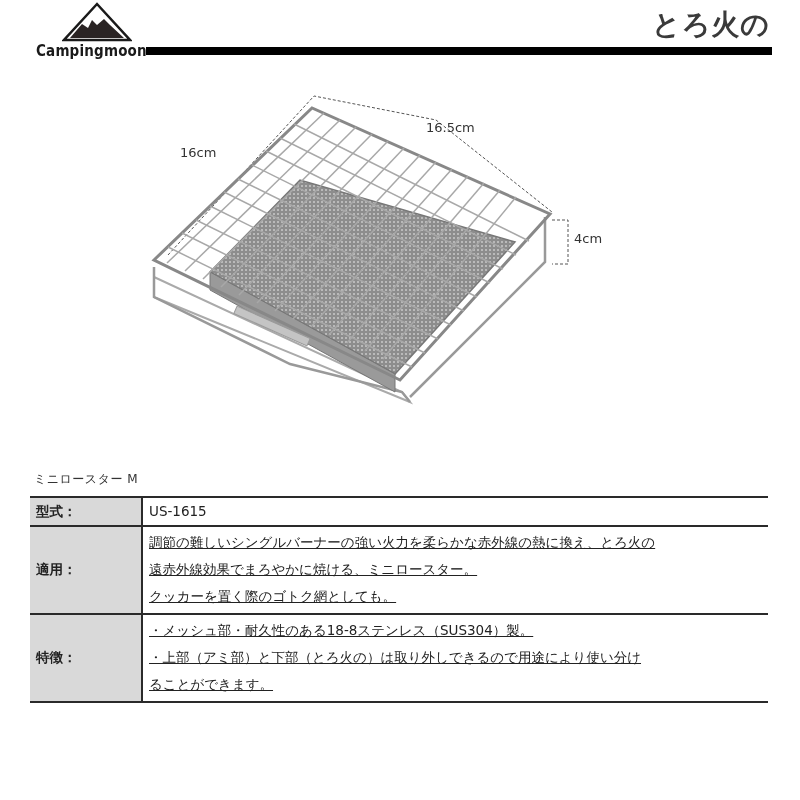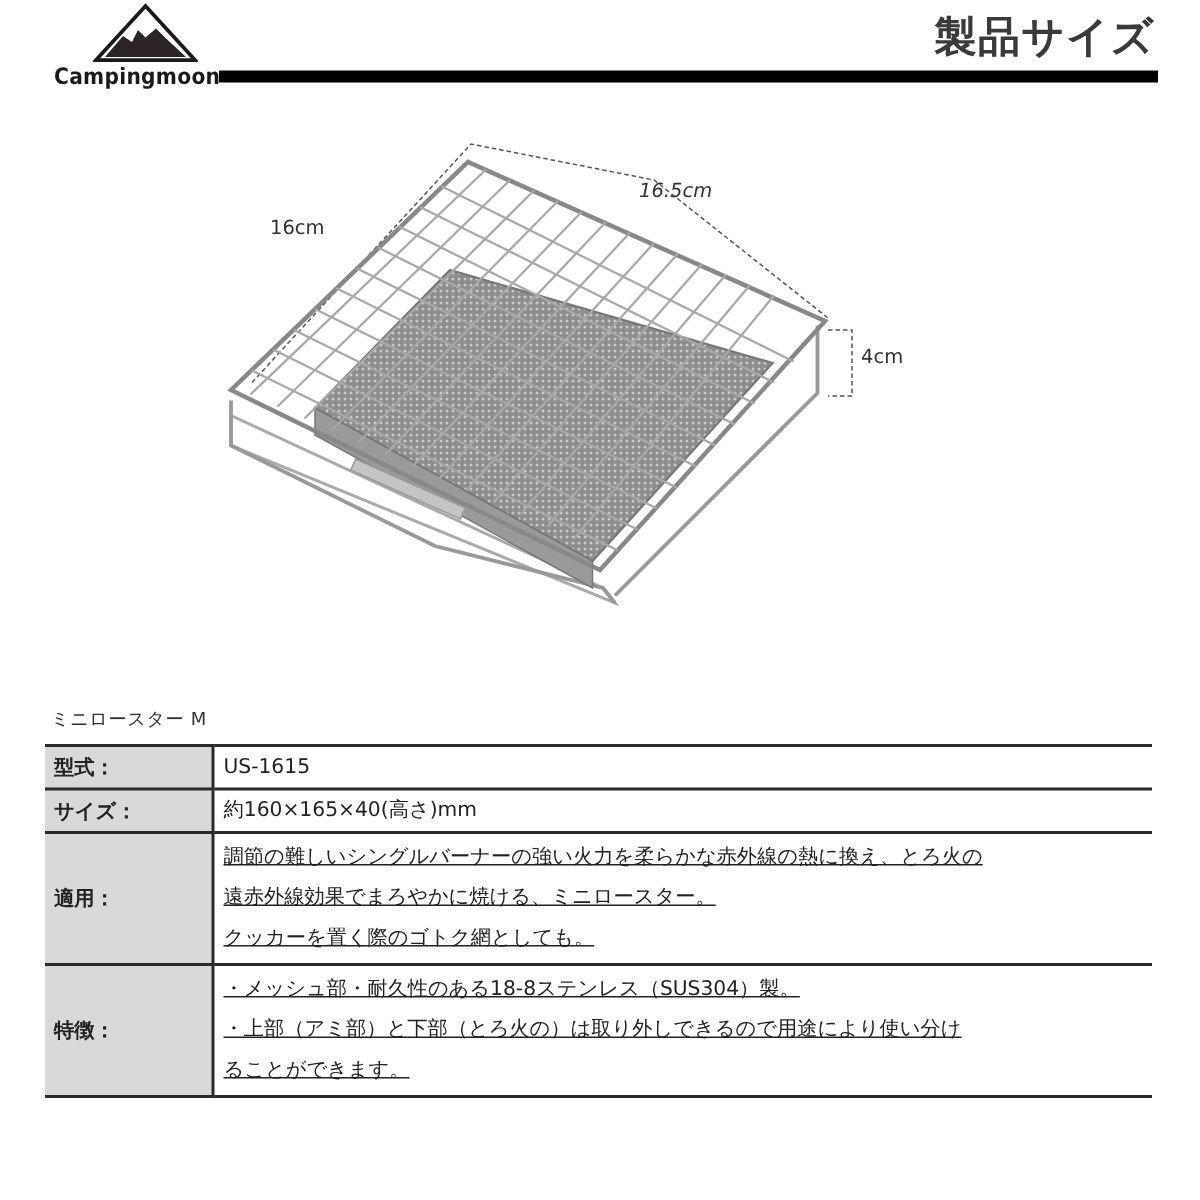--- a/index.html
+++ b/index.html
@@ -34,21 +34,21 @@
 
 <div class="header">
   <div class="logo">
     <svg width="70" height="40" viewBox="0 0 70 40">
       <polygon points="35,2 68,38 2,38" fill="none" stroke="#1a1a1a" stroke-width="2.5"></polygon>
       <polygon points="8,36 20,22 26,26 30,18 35,23 42,17 48,23 62,36" fill="#2a2424"></polygon>
     </svg>
     <div class="logo-text">Campingmoon</div>
   </div>
   <div class="header-rule"></div>
-  <div class="page-title">製品サイズ</div>
+  <div class="page-title">とろ火の</div>
 </div>
 
 <div class="product-figure">
   <svg width="470" height="335" viewBox="0 0 470 335">
     <defs>
       <pattern id="fineMesh" width="4" height="4" patternUnits="userSpaceOnUse">
         <rect width="4" height="4" fill="#8d8d8d"></rect>
         <circle cx="2" cy="2" r="1" fill="#c9c9c9"></circle>
       </pattern>
     </defs>
@@ -86,35 +86,31 @@
       <line x1="98" y1="87" x2="337" y2="205"></line>
       <line x1="112" y1="73" x2="350" y2="191"></line>
       <line x1="126" y1="59" x2="363" y2="177"></line>
       <line x1="140" y1="46" x2="376" y2="163"></line>
       <line x1="154" y1="32" x2="389" y2="149"></line>
     </g>
 
     <rect x="92" y="230" width="80" height="8" fill="#c4c4c4" stroke="#999" transform="rotate(24 132 234)"></rect>
   </svg>
   <div class="dim-label" style="left:40px; top:53px;">16cm</div>
-  <div class="dim-label" style="left:286px; top:28px;font-style:italic;">16.5cm</div>
+  <div class="dim-label" style="left:286px; top:28px;">16.5cm</div>
   <div class="dim-label" style="left:434px; top:139px;">4cm</div>
 </div>
 
 <div class="product-name">ミニロースター M</div>
 
 <table class="spec">
   <tbody>
       <tr class="r1">
     <td class="label">型式：</td>
     <td class="value">US-1615</td>
-  </tr>
-  <tr class="r1">
-    <td class="label">サイズ：</td>
-    <td class="value">約160×165×40(高さ)mm</td>
   </tr>
   <tr class="multi">
     <td class="label">適用：</td>
     <td class="value">
       <span class="line">調節の難しいシングルバーナーの強い火力を柔らかな赤外線の熱に換え、とろ火の</span>
       <span class="line">遠赤外線効果でまろやかに焼ける、ミニロースター。</span>
       <span class="line">クッカーを置く際のゴトク網としても。</span>
     </td>
   </tr>
   <tr class="multi">

